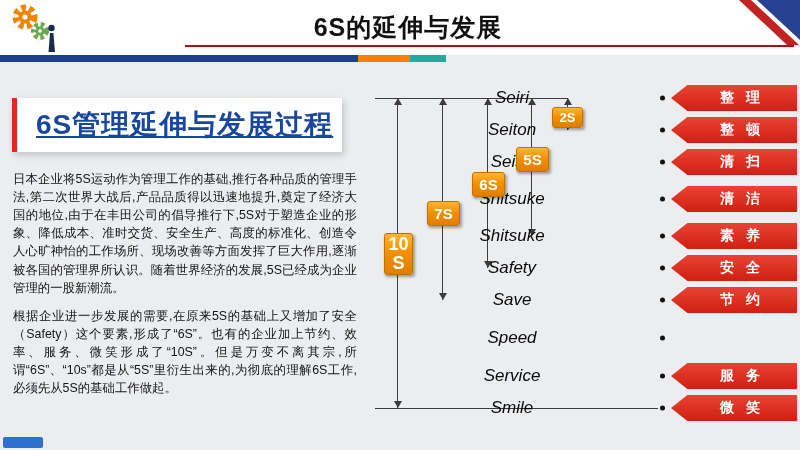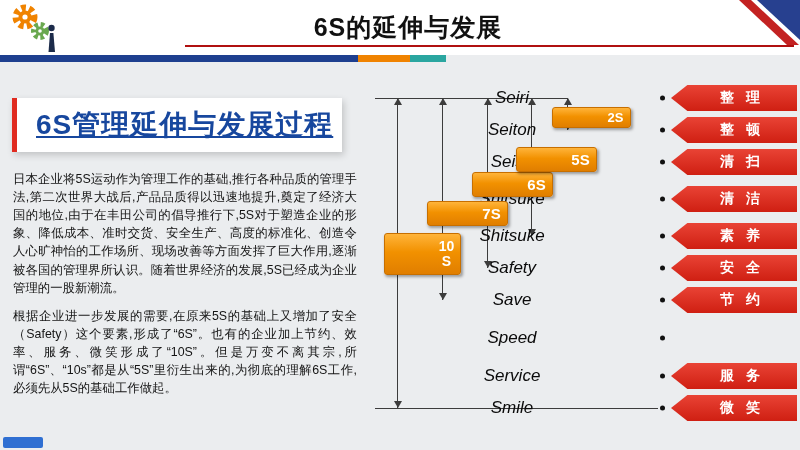--- a/index.html
+++ b/index.html
@@ -40,21 +40,21 @@
   .diagram{position:absolute;left:370px;top:85px;width:418px;height:345px;}
   .hline{position:absolute;height:1px;background:#3c3c3c;}
   .vline{position:absolute;width:1px;background:#3c3c3c;}
   .vline:before,.vline:after{content:"";position:absolute;left:-3.5px;
     border-left:4px solid transparent;border-right:4px solid transparent;}
   .vline:before{top:0;border-bottom:7px solid #3c3c3c;}
   .vline:after{bottom:0;border-top:7px solid #3c3c3c;}
   .sbox{position:absolute;background:linear-gradient(180deg,#ffb43a 0%,#f29100 45%,#e07e00 100%);
     border:1px solid #c76f00;border-radius:3px;color:#fff;font-weight:bold;display:flex;
     align-items:center;justify-content:center;box-shadow:1.5px 2px 3px rgba(0,0,0,.35);
-    font-size:15px;white-space:pre-line;text-align:center;line-height:1.05;z-index:2;padding-left:48px;}
+    font-size:15px;white-space:pre-line;text-align:center;line-height:1.05;z-index:2;}
   .drow{position:absolute;left:0;width:100%;height:24px;}
   .term{position:absolute;left:0;right:134px;top:50%;transform:translateY(-50%);
     text-align:center;font-size:17px;color:#0a0a0a;font-style:italic;}
   .dot{position:absolute;left:290px;top:50%;transform:translateY(-50%);
     width:5px;height:5px;border-radius:50%;background:#111;}
   .banner{position:absolute;left:301px;top:50%;transform:translateY(-50%);width:114px;height:26px;
     background:linear-gradient(180deg,#e94335,#cf1f12);
     clip-path:polygon(0 50%,13% 0,100% 0,100% 100%,13% 100%);
     display:flex;align-items:center;justify-content:center;padding-left:12px;}
   .banner span{color:#fff;font-weight:bold;font-size:14px;letter-spacing:12px;margin-right:-12px;}
@@ -106,21 +106,21 @@
   <div class="diagram">
 
     <div class="hline" style="left:5px;top:13px;width:192px;"></div>
     <div class="hline" style="left:5px;top:323px;width:283px;"></div>
     <div class="vline" style="left:27px;top:13px;height:310px;"></div>
     <div class="vline" style="left:72px;top:13px;height:202px;"></div>
     <div class="vline" style="left:117px;top:13px;height:170px;"></div>
     <div class="vline" style="left:161px;top:13px;height:138px;"></div>
     <div class="vline" style="left:197px;top:13px;height:32px;"></div>
 
-    <div class="sbox" style="left:14px;top:148px;width:27px;height:40px;font-size:14px;">10
+    <div class="sbox" style="left:14px;top:148px;width:27px;height:40px;font-size:18px;">10
 S</div>
     <div class="sbox" style="left:57px;top:116px;width:31px;height:23px;">7S</div>
     <div class="sbox" style="left:102px;top:87px;width:31px;height:23px;">6S</div>
     <div class="sbox" style="left:146px;top:62px;width:31px;height:23px;">5S</div>
     <div class="sbox" style="left:182px;top:22px;width:29px;height:19px;font-size:13px;">2S</div>
 
     <div class="drow" style="top:1px;">
       <span class="term">Seiri</span>
       <span class="dot"></span>
       <div class="banner">

